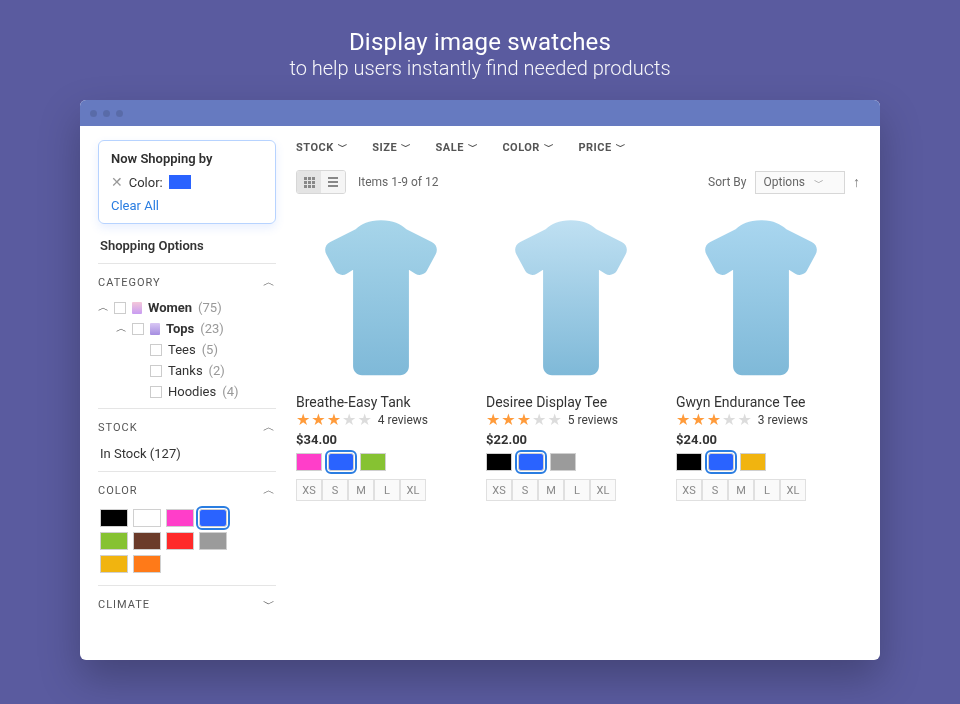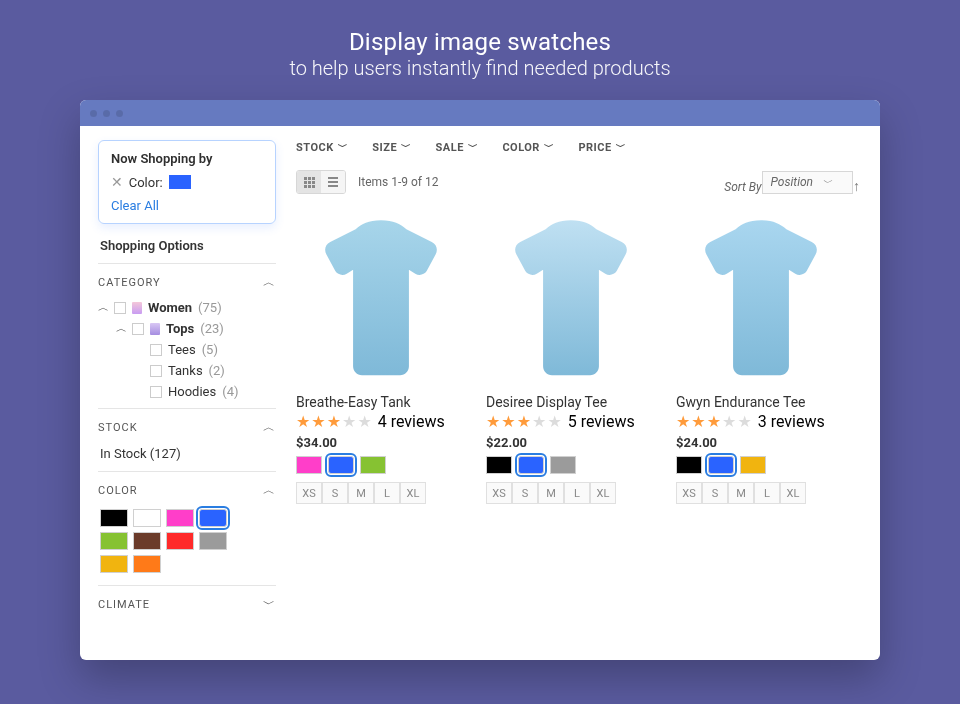--- a/index.html
+++ b/index.html
@@ -56,34 +56,34 @@
   .toolbar { display: flex; align-items: center; justify-content: space-between; padding-bottom: 6px; }
   .tool-left { display: flex; align-items: center; gap: 12px; }
   .view-toggle { display: inline-flex; border: 1px solid #d7d7d7; border-radius: 3px; overflow:hidden; }
   .view-btn { width: 24px; height: 22px; display:flex; align-items:center; justify-content:center; background:#f5f5f5; color:#777; cursor:pointer; }
   .view-btn.active { background:#e4e4e4; color:#555; }
   .grid-ic { display:grid; grid-template-columns:repeat(3,3px); grid-template-rows:repeat(3,3px); gap:1px; }
   .grid-ic span { background:#888; width:3px; height:3px; }
   .list-ic { display:flex; flex-direction:column; gap:2px; }
   .list-ic span { display:block; width:10px; height:2px; background:#888; }
   .items-count { color:#666; font-size:12px; }
-  .tool-right { display:flex; align-items:flex-end; gap:0; color:#666; font-size:12px;font-style:italic; }
+  .tool-right { display:flex; align-items:center; gap:8px; color:#666; font-size:12px; }
   .select { border:1px solid #d7d7d7; padding:3px 20px 3px 8px; background:#fafafa; position:relative; cursor:pointer; }
   .select .dn { font-size:10px; color:#888; margin-left:6px; }
   .arrow-up { font-size:14px; color:#777; cursor:pointer; }
   .products { display:flex; gap:20px; margin-top:6px; }
   .card { width: 170px; }
   .img-wrap { height: 180px; display:flex; align-items:center; justify-content:center; }
   .tee svg { width: 140px; height: 165px; }
   .pname { font-size: 14px; color: #333; margin: 8px 0 2px; }
   .rating-row { display:flex; align-items:center; gap:6px; margin-bottom: 4px; }
   .stars { display:inline-flex; gap:1px; }
   .star { font-size: 16px; color: #dcdcdc; line-height:1; }
   .star.fill { color: #ff9b3b; }
-  .reviews { color:#000000; font-size:16px; cursor:pointer; }
+  .reviews { color:#404040; font-size:12px; cursor:pointer; }
   .price { font-weight:700; margin: 2px 0 6px; }
   .swatch-row { display:flex; gap:6px; margin-bottom:8px; }
   .swp { width: 26px; height: 18px; border:1px solid #d0d0d0; cursor:pointer; }
   .swp.selected { outline:2px solid #2a7de1; outline-offset:1px; border-radius:3px; }
   .size-row { display:flex; }
   .size { width: 26px; height: 22px; border:1px solid #e0e0e0; background:#fafafa; color:#888; font-size:11px; display:flex; align-items:center; justify-content:center; cursor:pointer; }
 </style>
 </head>
 <body>
 
@@ -217,21 +217,21 @@
                   <span></span>
                   <span></span>
                 </span>
             </div>
           </div>
           <span class="items-count">Items 1-9 of 12</span>
         </div>
         <div class="tool-right">
           <span>Sort By</span>
           <span class="select">
-            <span>Position</span>
+            <span>Options</span>
             <span class="dn">﹀</span>
           </span>
           <span class="arrow-up">↑</span>
         </div>
       </div>
 
       <div class="products" id="products">
           <div class="card">
             <div class="img-wrap tee">
               <svg viewBox="0 0 100 130">

